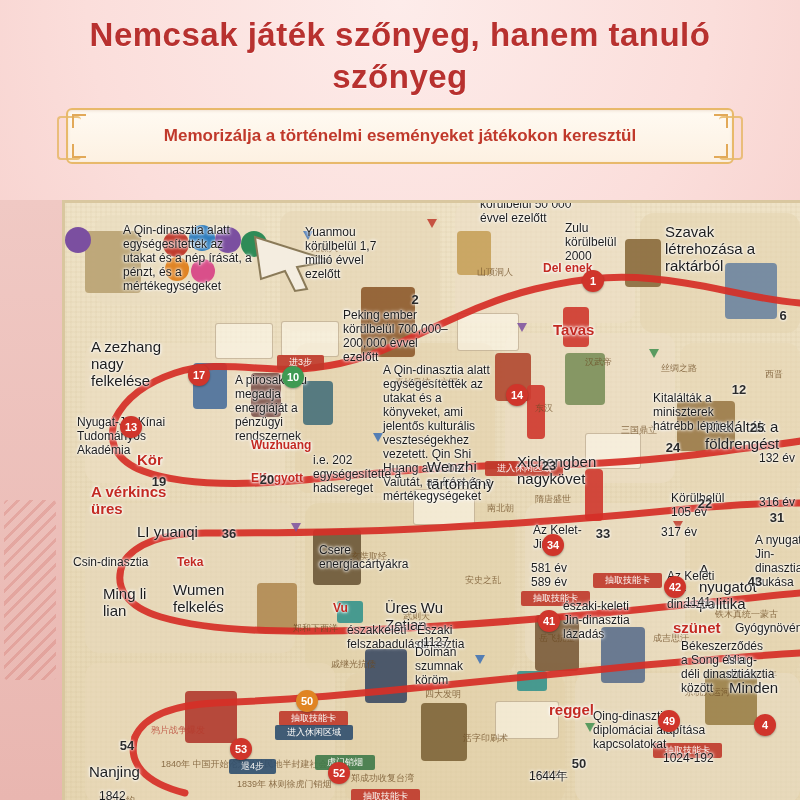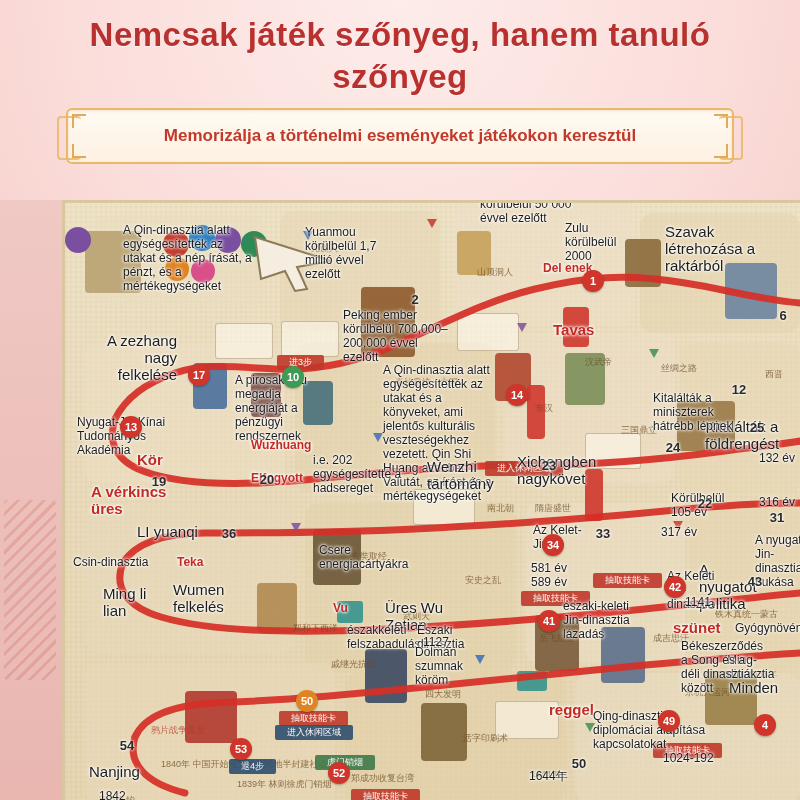--- a/index.html
+++ b/index.html
@@ -335,21 +335,21 @@
     <div class="cn" style="left:246px; top:40px;">元谋人</div>
     <div class="cn" style="left:300px; top:118px;">北京人</div>
     <div class="cn" style="left:412px; top:64px;">山顶洞人</div>
     <div class="cn" style="left:330px; top:174px;">秦始皇统一六国</div>
     <div class="cn" style="left:520px; top:154px;">汉武帝</div>
     <div class="cn" style="left:470px; top:200px;">东汉</div>
     <div class="cn" style="left:596px; top:160px;">丝绸之路</div>
     <div class="cn" style="left:700px; top:166px;">西晋</div>
     <div class="cn" style="left:556px; top:222px;">三国鼎立</div>
     <div class="cn" style="left:422px; top:300px;">南北朝</div>
-    <div class="cn" style="left:470px; top:300px;">隋唐盛世</div>
+    <div class="cn" style="left:470px; top:291px;">隋唐盛世</div>
     <div class="cn" style="left:286px; top:348px;">玄奘取经</div>
     <div class="cn" style="left:338px; top:408px;">武则天</div>
     <div class="cn" style="left:400px; top:372px;">安史之乱</div>
     <div class="cn" style="left:474px; top:430px;">岳飞抗金</div>
     <div class="cn" style="left:588px; top:430px;">成吉思汗</div>
     <div class="cn" style="left:228px; top:420px;">郑和下西洋</div>
     <div class="cn" style="left:266px; top:456px;">戚继光抗倭</div>
     <div class="cn" style="left:286px; top:570px;">郑成功收复台湾</div>
     <div class="cn red" style="left:86px; top:522px;">鸦片战争爆发</div>
     <div class="cn" style="left:96px; top:556px;">1840年 中国开始沦为半殖民地半封建社会</div>
@@ -372,21 +372,21 @@
     <div class="tag" style="left:286px; top:586px;">抽取技能卡</div>
     <div class="tag dark" style="left:164px; top:556px;">退4步</div>
     <div class="tag green" style="left:250px; top:552px;">虎门销烟</div>
 
     <div class="hu" style="left:58px;  top:20px;  width:150px;">A Qin-dinasztia alatt egységesítették az utakat és a nép írását, a pénzt, és a mértékegységeket</div>
     <div class="hu" style="left:240px; top:22px;  width:96px;">Yuanmou körülbelül 1,7 millió évvel ezelőtt</div>
     <div class="hu" style="left:278px; top:105px; width:110px;">Peking ember körülbelül 700,000–200,000 évvel ezelőtt</div>
     <div class="hu" style="left:415px; top:-20px;width:110px;">Homo sapiens, körülbelül 50 000 évvel ezelőtt</div>
     <div class="hu big" style="left:600px; top:20px;  width:110px;">Szavak létrehozása a raktárból</div>
     <div class="hu" style="left:318px; top:160px; width:118px;">A Qin-dinasztia alatt egységesítették az utakat és a könyveket, ami jelentős kulturális veszteségekhez vezetett. Qin Shi Huang azonban Valutát, az írást és a mértékegységeket</div>
-    <div class="hu big" style="left:26px;  top:129px; width:86px;text-align:right;">A zezhang nagy felkelése</div>
+    <div class="hu big" style="left:26px;  top:135px; width:86px;">A zezhang nagy felkelése</div>
     <div class="hu" style="left:12px;  top:212px; width:96px;">Nyugat-Jin Kínai Tudományos Akadémia</div>
     <div class="hu big red" style="left:26px;  top:280px; width:86px;">A vérkincs üres</div>
     <div class="hu big red" style="left:72px;  top:248px; width:60px;">Kör</div>
     <div class="hu" style="left:170px; top:170px; width:88px;">A pirosak tipu megadja energiáját a pénzügyi rendszernek</div>
     <div class="hu" style="left:248px; top:250px; width:100px;">i.e. 202 egységesítette a hadsereget</div>
     <div class="hu red" style="left:186px; top:268px; width:80px;">Elfogyott</div>
     <div class="hu red" style="left:186px; top:235px; width:80px;">Wuzhuang</div>
     <div class="hu big" style="left:452px; top:250px; width:96px;">Xichengben nagykövet</div>
     <div class="hu big" style="left:362px; top:255px; width:80px;">Wenzhi tartomány</div>
     <div class="hu big" style="left:640px; top:215px; width:98px;">Kitalálták a földrengést</div>

